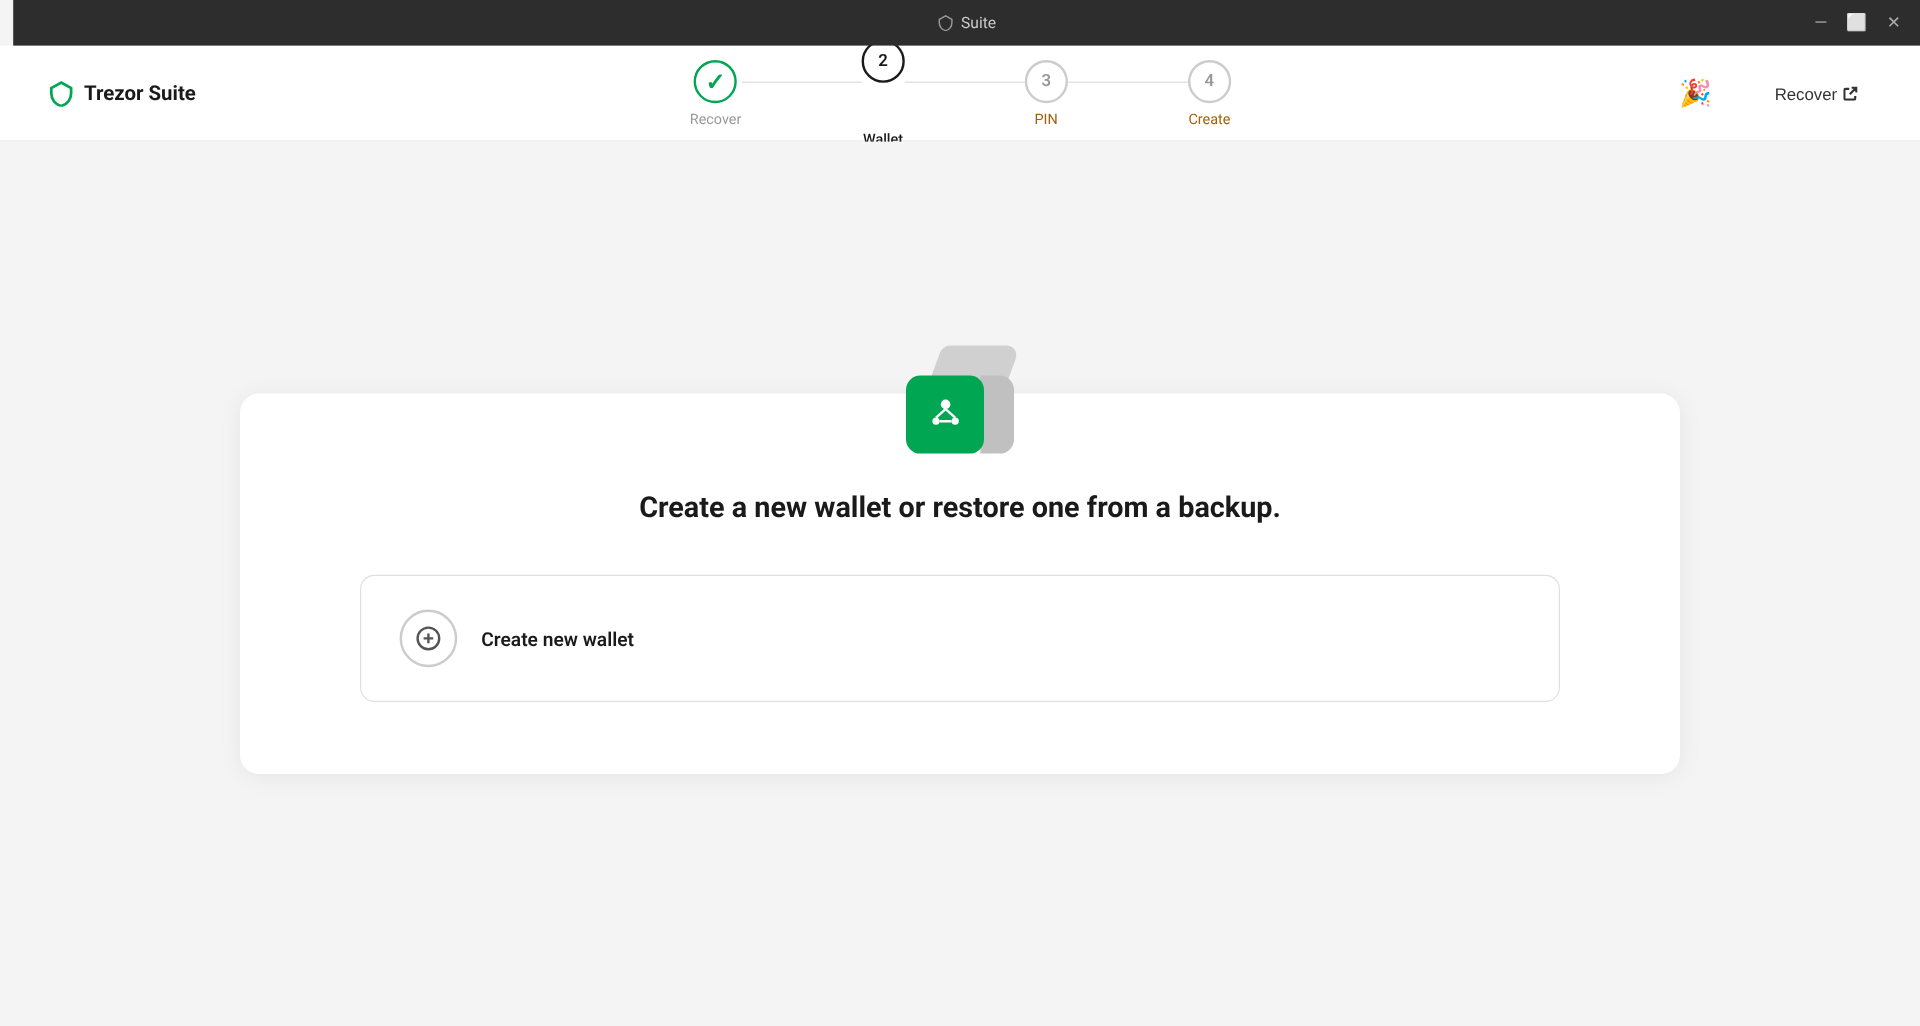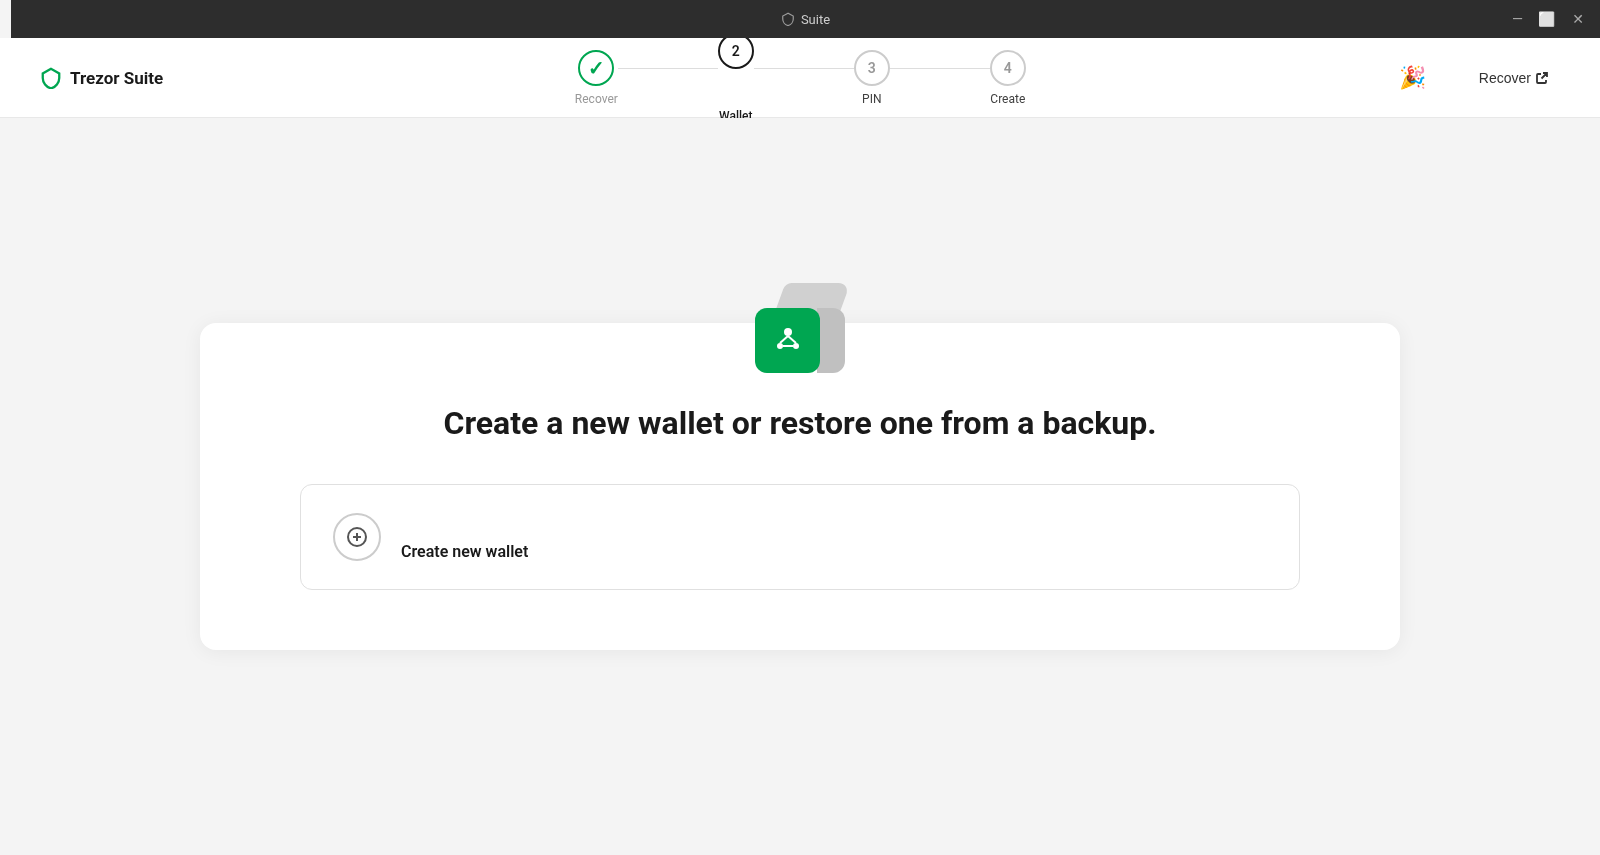--- a/index.html
+++ b/index.html
@@ -127,21 +127,21 @@
     }
 
     .step-circle.completed {
       border-color: #00a651;
       background: #fff;
       color: #00a651;
     }
 
     .step-label {
       font-size: 12px;
-      color: #404040;
+      color: #a16207;
       margin-top: 2px;
     }
 
     .step-label.active {
       color: #1a1a1a;
       font-weight: 500;
       margin-top: 36px;
     }
 
     .step-label.completed {
@@ -236,42 +236,42 @@
       position: absolute;
       width: 28px;
       height: 65px;
       background: #c0c0c0;
       border-radius: 0 12px 12px 0;
       right: 0;
       bottom: 0;
     }
 
     .card-title {
-      font-size: 32px;
+      font-size: 24px;
       font-weight: 700;
       color: #1a1a1a;
       text-align: left;
       margin-bottom: 40px;
       line-height: 1.3;
     }
 
     .options-row {
       display: flex;
       gap: 24px;
       width: 100%;
       max-width: 1000px;
     }
 
     .option-card {
       flex: 1;
       border: 1.5px solid #e0e0e0;
       border-radius: 12px;
       padding: 28px 32px;
       display: flex;
-      align-items: flex-end;
+      align-items: center;
       gap: 20px;
       cursor: pointer;
       background: #fff;
       transition: border-color 0.2s, box-shadow 0.2s;
     }
 
     .option-icon-circle {
       width: 48px;
       height: 48px;
       border-radius: 50%;

